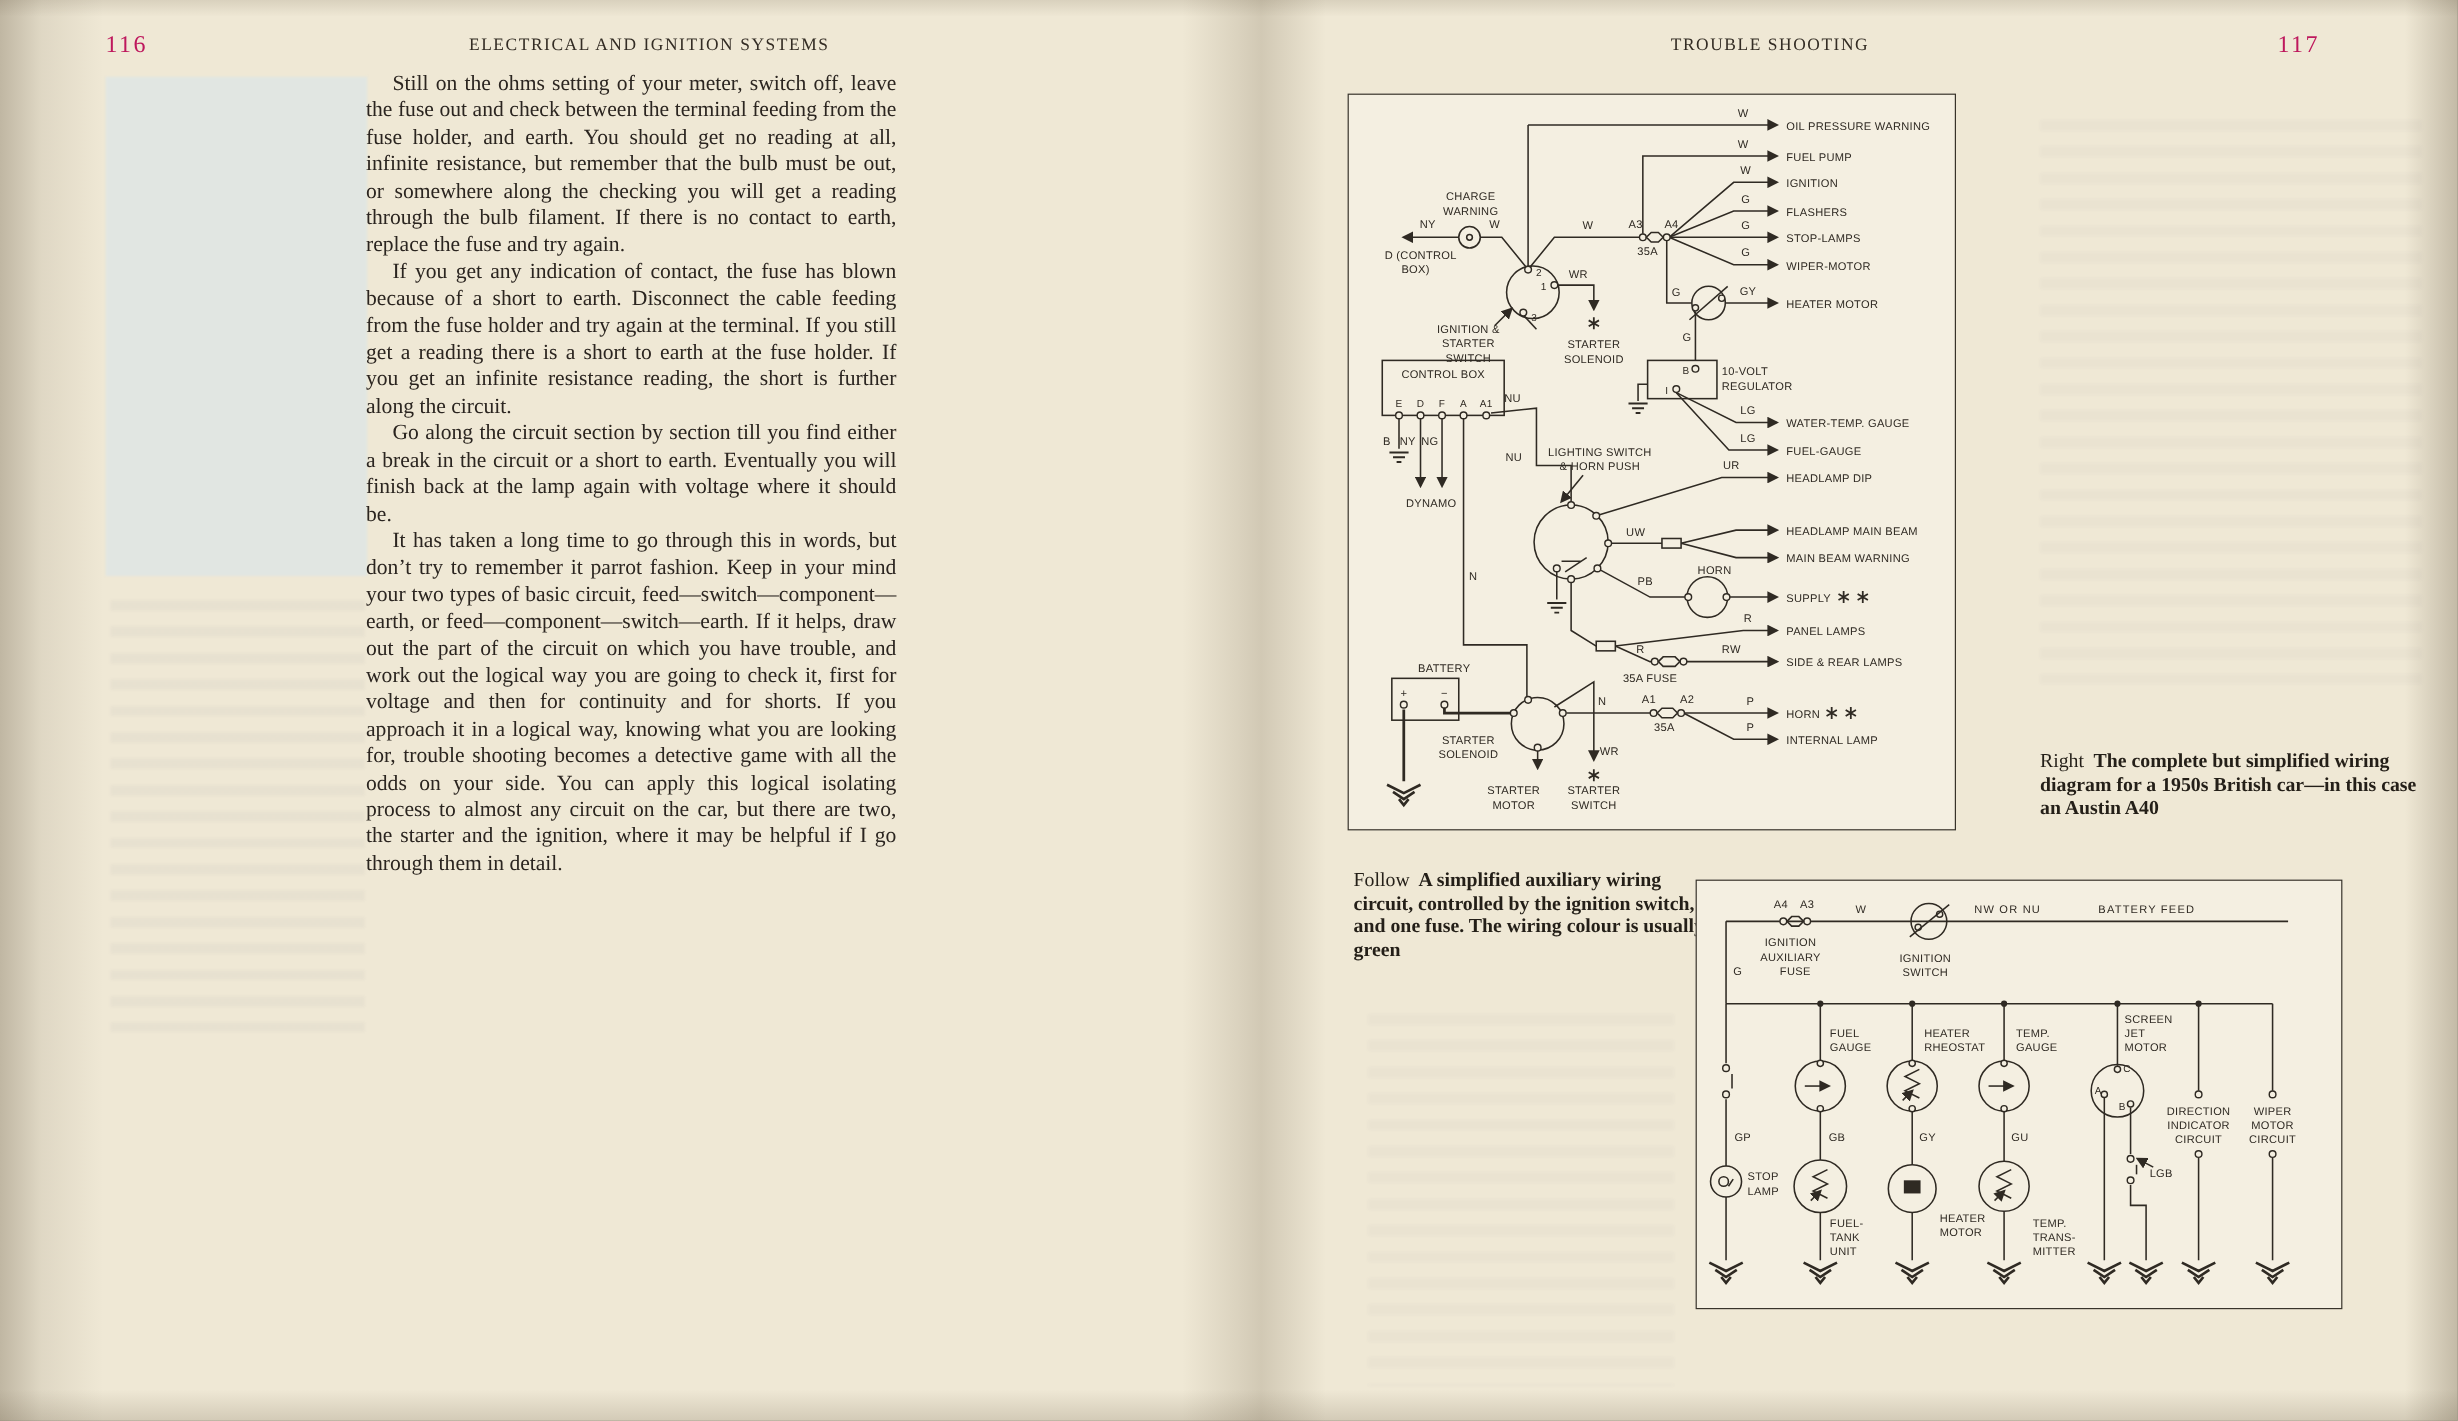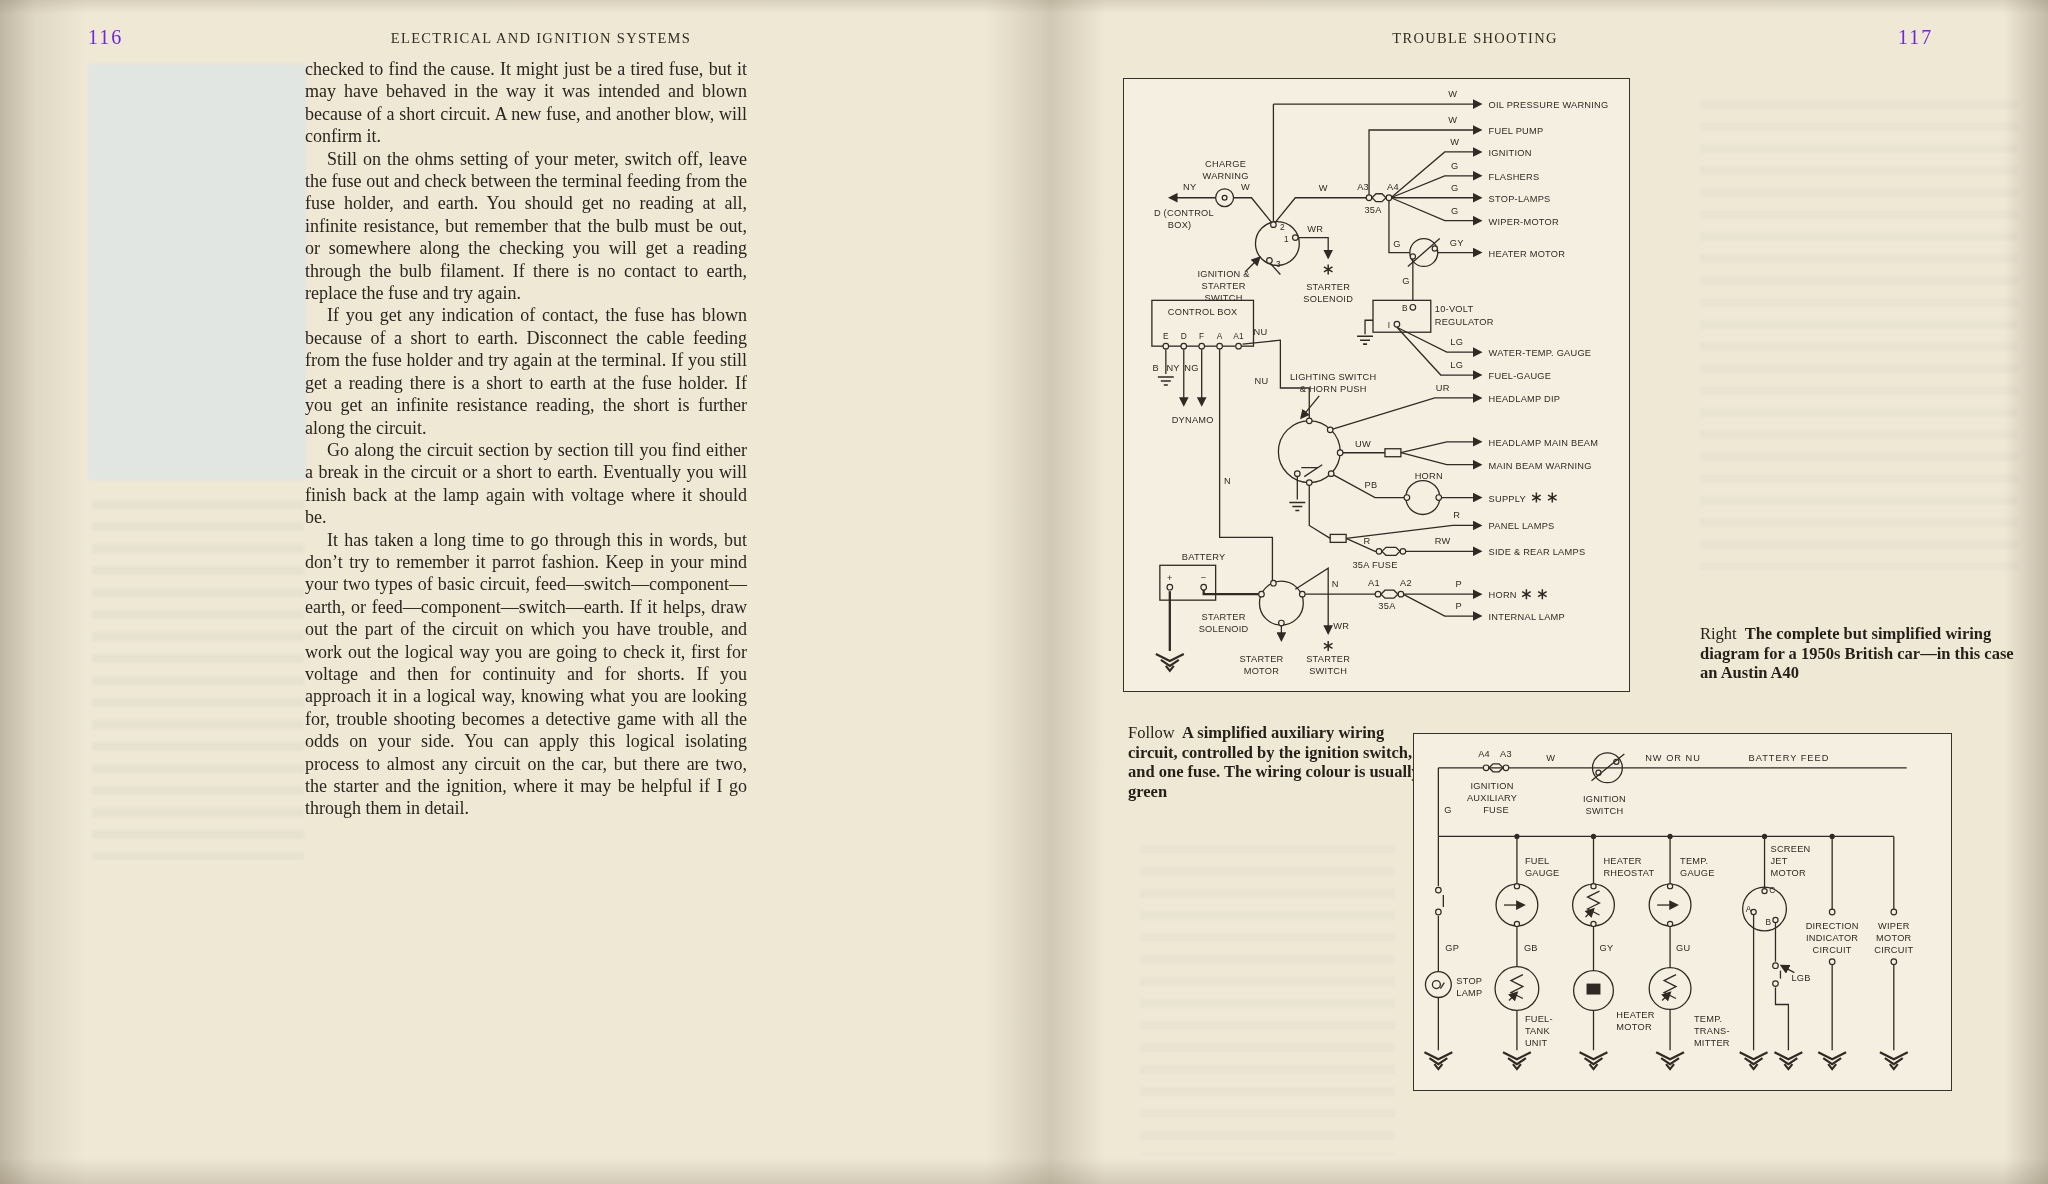--- a/index.html
+++ b/index.html
@@ -22,21 +22,21 @@
   .gutter{position:absolute;left:985px;top:0;width:120px;height:1184px;
     background:linear-gradient(90deg,rgba(90,75,50,0),rgba(90,75,50,.14) 40%,rgba(90,75,50,.20) 55%,rgba(90,75,50,0));}
 
   
   .ghost-lines{position:absolute;opacity:.55;filter:blur(1.2px);
     background:repeating-linear-gradient(180deg,rgba(110,114,126,.10) 0 9px,rgba(110,114,126,0) 9px 22px);}
   #ghost-photo{position:absolute;left:88px;top:64px;width:218px;height:416px;
     background:var(--ghost-photo);filter:blur(1px);}
 
   
-  .pagenum{position:absolute;top:26px;font-size:20px;letter-spacing:2px;color:#6d28d9;}
+  .pagenum{position:absolute;top:26px;font-size:20px;letter-spacing:2px;color:#be185d;}
   .runhead{position:absolute;top:30px;font-size:14.5px;letter-spacing:1.3px;color:#332c24;text-align:center;}
   #body-col{position:absolute;left:305px;top:58px;width:442px;font-size:18px;line-height:22.4px;
     text-align:justify;color:#2b2520;}
   #body-col p{text-indent:22px;}
   #body-col p.first{text-indent:0;}
 
   
   .caption{position:absolute;font-size:16.5px;line-height:19.5px;font-weight:bold;color:#241f18;}
   .caption .lead{font-weight:normal;}
 
@@ -58,21 +58,20 @@
 
   <div id="ghost-photo"></div>
   <div class="ghost-lines" style="left:92px;top:500px;width:212px;height:360px;"></div>
   <div class="ghost-lines" style="left:1700px;top:100px;width:318px;height:470px;opacity:.4;"></div>
   <div class="ghost-lines" style="left:1140px;top:845px;width:255px;height:310px;opacity:.4;"></div>
 
   <div class="pagenum" style="left:88px;">116</div>
   <div class="runhead" style="left:316px;width:450px;">ELECTRICAL AND IGNITION SYSTEMS</div>
 
   <div id="body-col">
-    <p class="first">checked to find the cause. It might just be a tired fuse, but it may have behaved in the way it was intended and blown because of a short circuit. A new fuse, and another blow, will confirm it.</p>
     <p>Still on the ohms setting of your meter, switch off, leave the fuse out and check between the terminal feeding from the fuse holder, and earth. You should get no reading at all, infinite resistance, but remember that the bulb must be out, or somewhere along the checking you will get a reading through the bulb filament. If there is no contact to earth, replace the fuse and try again.</p>
     <p>If you get any indication of contact, the fuse has blown because of a short to earth. Disconnect the cable feeding from the fuse holder and try again at the terminal. If you still get a reading there is a short to earth at the fuse holder. If you get an infinite resistance reading, the short is further along the circuit.</p>
     <p>Go along the circuit section by section till you find either a break in the circuit or a short to earth. Eventually you will finish back at the lamp again with voltage where it should be.</p>
     <p>It has taken a long time to go through this in words, but don’t try to remember it parrot fashion. Keep in your mind your two types of basic circuit, feed—switch—component—earth, or feed—component—switch—earth. If it helps, draw out the part of the circuit on which you have trouble, and work out the logical way you are going to check it, first for voltage and then for continuity and for shorts. If you approach it in a logical way, knowing what you are looking for, trouble shooting becomes a detective game with all the odds on your side. You can apply this logical isolating process to almost any circuit on the car, but there are two, the starter and the ignition, where it may be helpful if I go through them in detail.</p>
   </div>
 
   <div class="runhead" style="left:1325px;width:300px;">TROUBLE SHOOTING</div>
   <div class="pagenum" style="left:1898px;">117</div>
 
   <div class="caption" style="left:1700px;top:624px;width:320px;">

